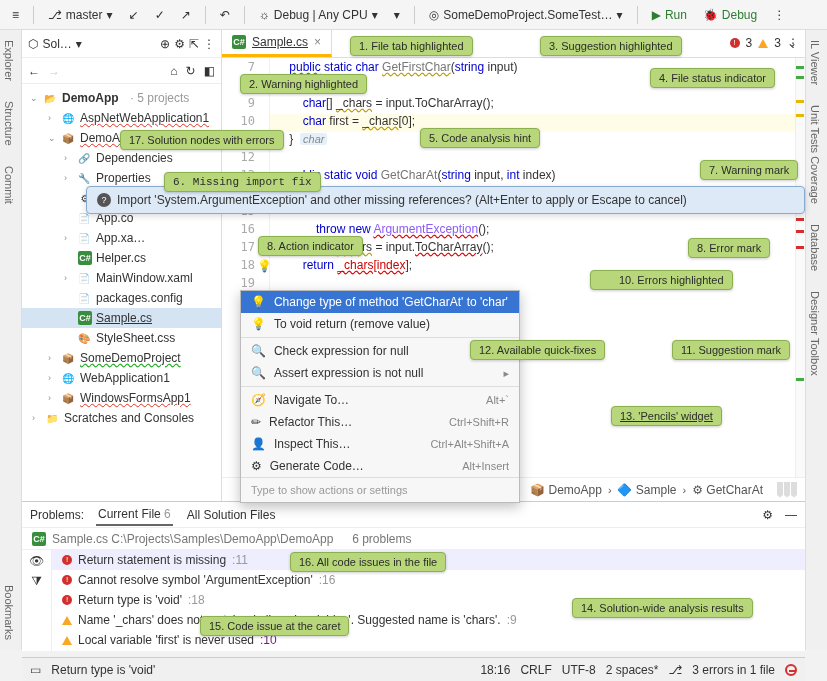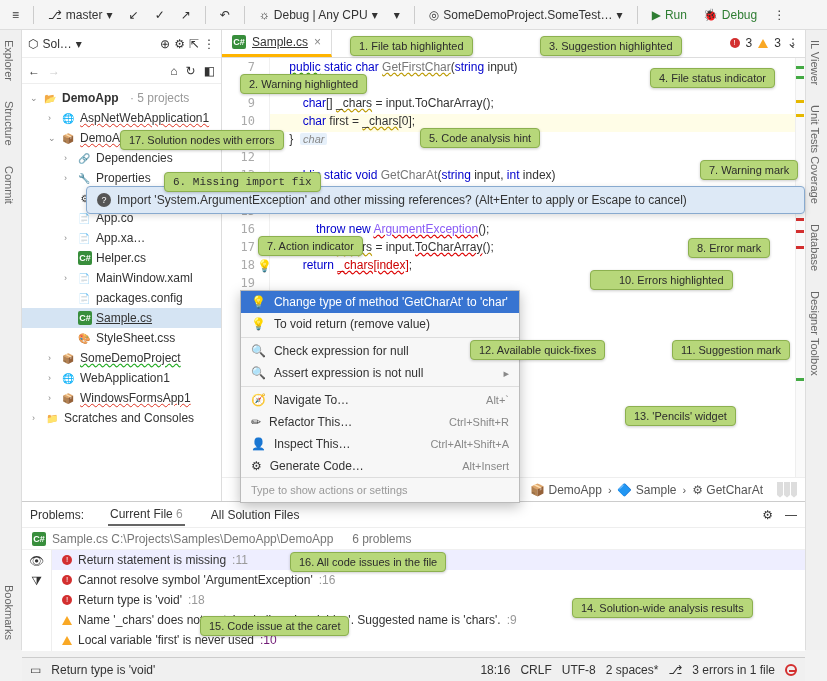--- a/index.html
+++ b/index.html
@@ -47,21 +47,21 @@
 .qf-row { display: flex; align-items: center; padding: 4px 10px; gap: 8px; height: 22px; }
 .qf-row.sel { background: #3874d1; color: #fff; }
 .qf-sep { height: 1px; background: #ddd; margin: 2px 0; }
 .qf-hint { padding: 6px 10px; color: #999; border-top: 1px solid #ddd; font-size: 11px; }
 .qf-short { margin-left: auto; color: #888; font-size: 11px; }
 .breadcrumb { height: 24px; border-top: 1px solid #eee; display: flex; align-items: center; justify-content: flex-end; padding: 0 8px; gap: 6px; font-size: 11px; color: #555; }
 .pencils { display: inline-flex; gap: 1px; margin-left: 8px; }
 .pencil { width: 6px; height: 16px; background: #ddd; clip-path: polygon(0 0,100% 0,100% 85%,50% 100%,0 85%); }
 .problems-panel { height: 150px; border-top: 1px solid #ccc; background: #fff; display: flex; flex-direction: column; }
 .problems-tabs { height: 26px; display: flex; align-items: center; padding: 0 8px; border-bottom: 1px solid #eee; gap: 12px; }
-.prob-tab { cursor: pointer; padding: 3px 2px; margin-left: 12px; }
+.prob-tab { cursor: pointer; padding: 3px 2px; }
 .prob-tab.active { border-bottom: 2px solid #666; font-weight: 500; }
 .problems-hdr { height: 22px; display: flex; align-items: center; padding: 0 10px; gap: 6px; color: #777; border-bottom: 1px solid #f0f0f0; }
 .problems-body { flex: 1; display: flex; }
 .problems-gutter { width: 30px; border-right: 1px solid #eee; display: flex; flex-direction: column; align-items: center; padding-top: 4px; gap: 6px; }
 .problems-list { flex: 1; overflow: auto; }
 .prob-row { display: flex; align-items: center; padding: 2px 10px; gap: 6px; height: 20px; }
 .status-bar { position: absolute; bottom: 30px; left: 22px; right: 22px; height: 24px; background: #f0f0f0; border-top: 1px solid #ccc; display: flex; align-items: center; padding: 0 8px; gap: 10px; font-size: 11px; }
 .status-sep { flex: 1; }
 .bottom-tabs { position: absolute; bottom: 6px; left: 22px; right: 22px; height: 22px; display: flex; align-items: center; gap: 6px; padding: 0 6px; font-size: 11px; color: #555; }
 .bottom-tabs .bt { display: flex; align-items: center; gap: 4px; padding: 2px 6px; cursor: pointer; }
@@ -431,22 +431,22 @@
 
 <div id="callouts">
     <div class="callout" style="left: 350px; top: 36px;">1. File tab highlighted</div>
     <div class="callout" style="left: 240px; top: 74px;">2. Warning highlighted</div>
     <div class="callout" style="left: 540px; top: 36px;">3. Suggestion highlighted</div>
     <div class="callout" style="left: 650px; top: 68px;">4. File status indicator</div>
     <div class="callout" style="left: 420px; top: 128px;">5. Code analysis hint</div>
     <div class="callout" style="left: 164px; top: 172px; font-family: Liberation Mono, monospace;">6. Missing import fix</div>
     <div class="callout" style="left: 700px; top: 160px;">7. Warning mark</div>
     <div class="callout" style="left: 672px; top: 238px; margin-left: 16px;">8. Error mark</div>
-    <div class="callout" style="left: 258px; top: 236px;">7. Action indicator</div>
+    <div class="callout" style="left: 258px; top: 236px;">8. Action indicator</div>
     <div class="callout" style="left: 590px; top: 270px; padding-left: 28px;">10. Errors highlighted</div>
     <div class="callout" style="left: 672px; top: 340px;">11. Suggestion mark</div>
     <div class="callout" style="left: 470px; top: 340px;">12. Available quick-fixes</div>
-    <div class="callout" style="left: 625px; top: 406px;">13. 'Pencils' widget</div>
+    <div class="callout" style="left: 611px; top: 406px; text-decoration: underline;">13. 'Pencils' widget</div>
     <div class="callout" style="left: 572px; top: 598px;">14. Solution-wide analysis results</div>
     <div class="callout" style="left: 200px; top: 616px;">15. Code issue at the caret</div>
     <div class="callout" style="left: 290px; top: 530px; margin-top: 22px;">16. All code issues in the file</div>
     <div class="callout" style="left: 120px; top: 122px; margin-top: 8px;">17. Solution nodes with errors</div>
   </div>
 
 </body></html>

